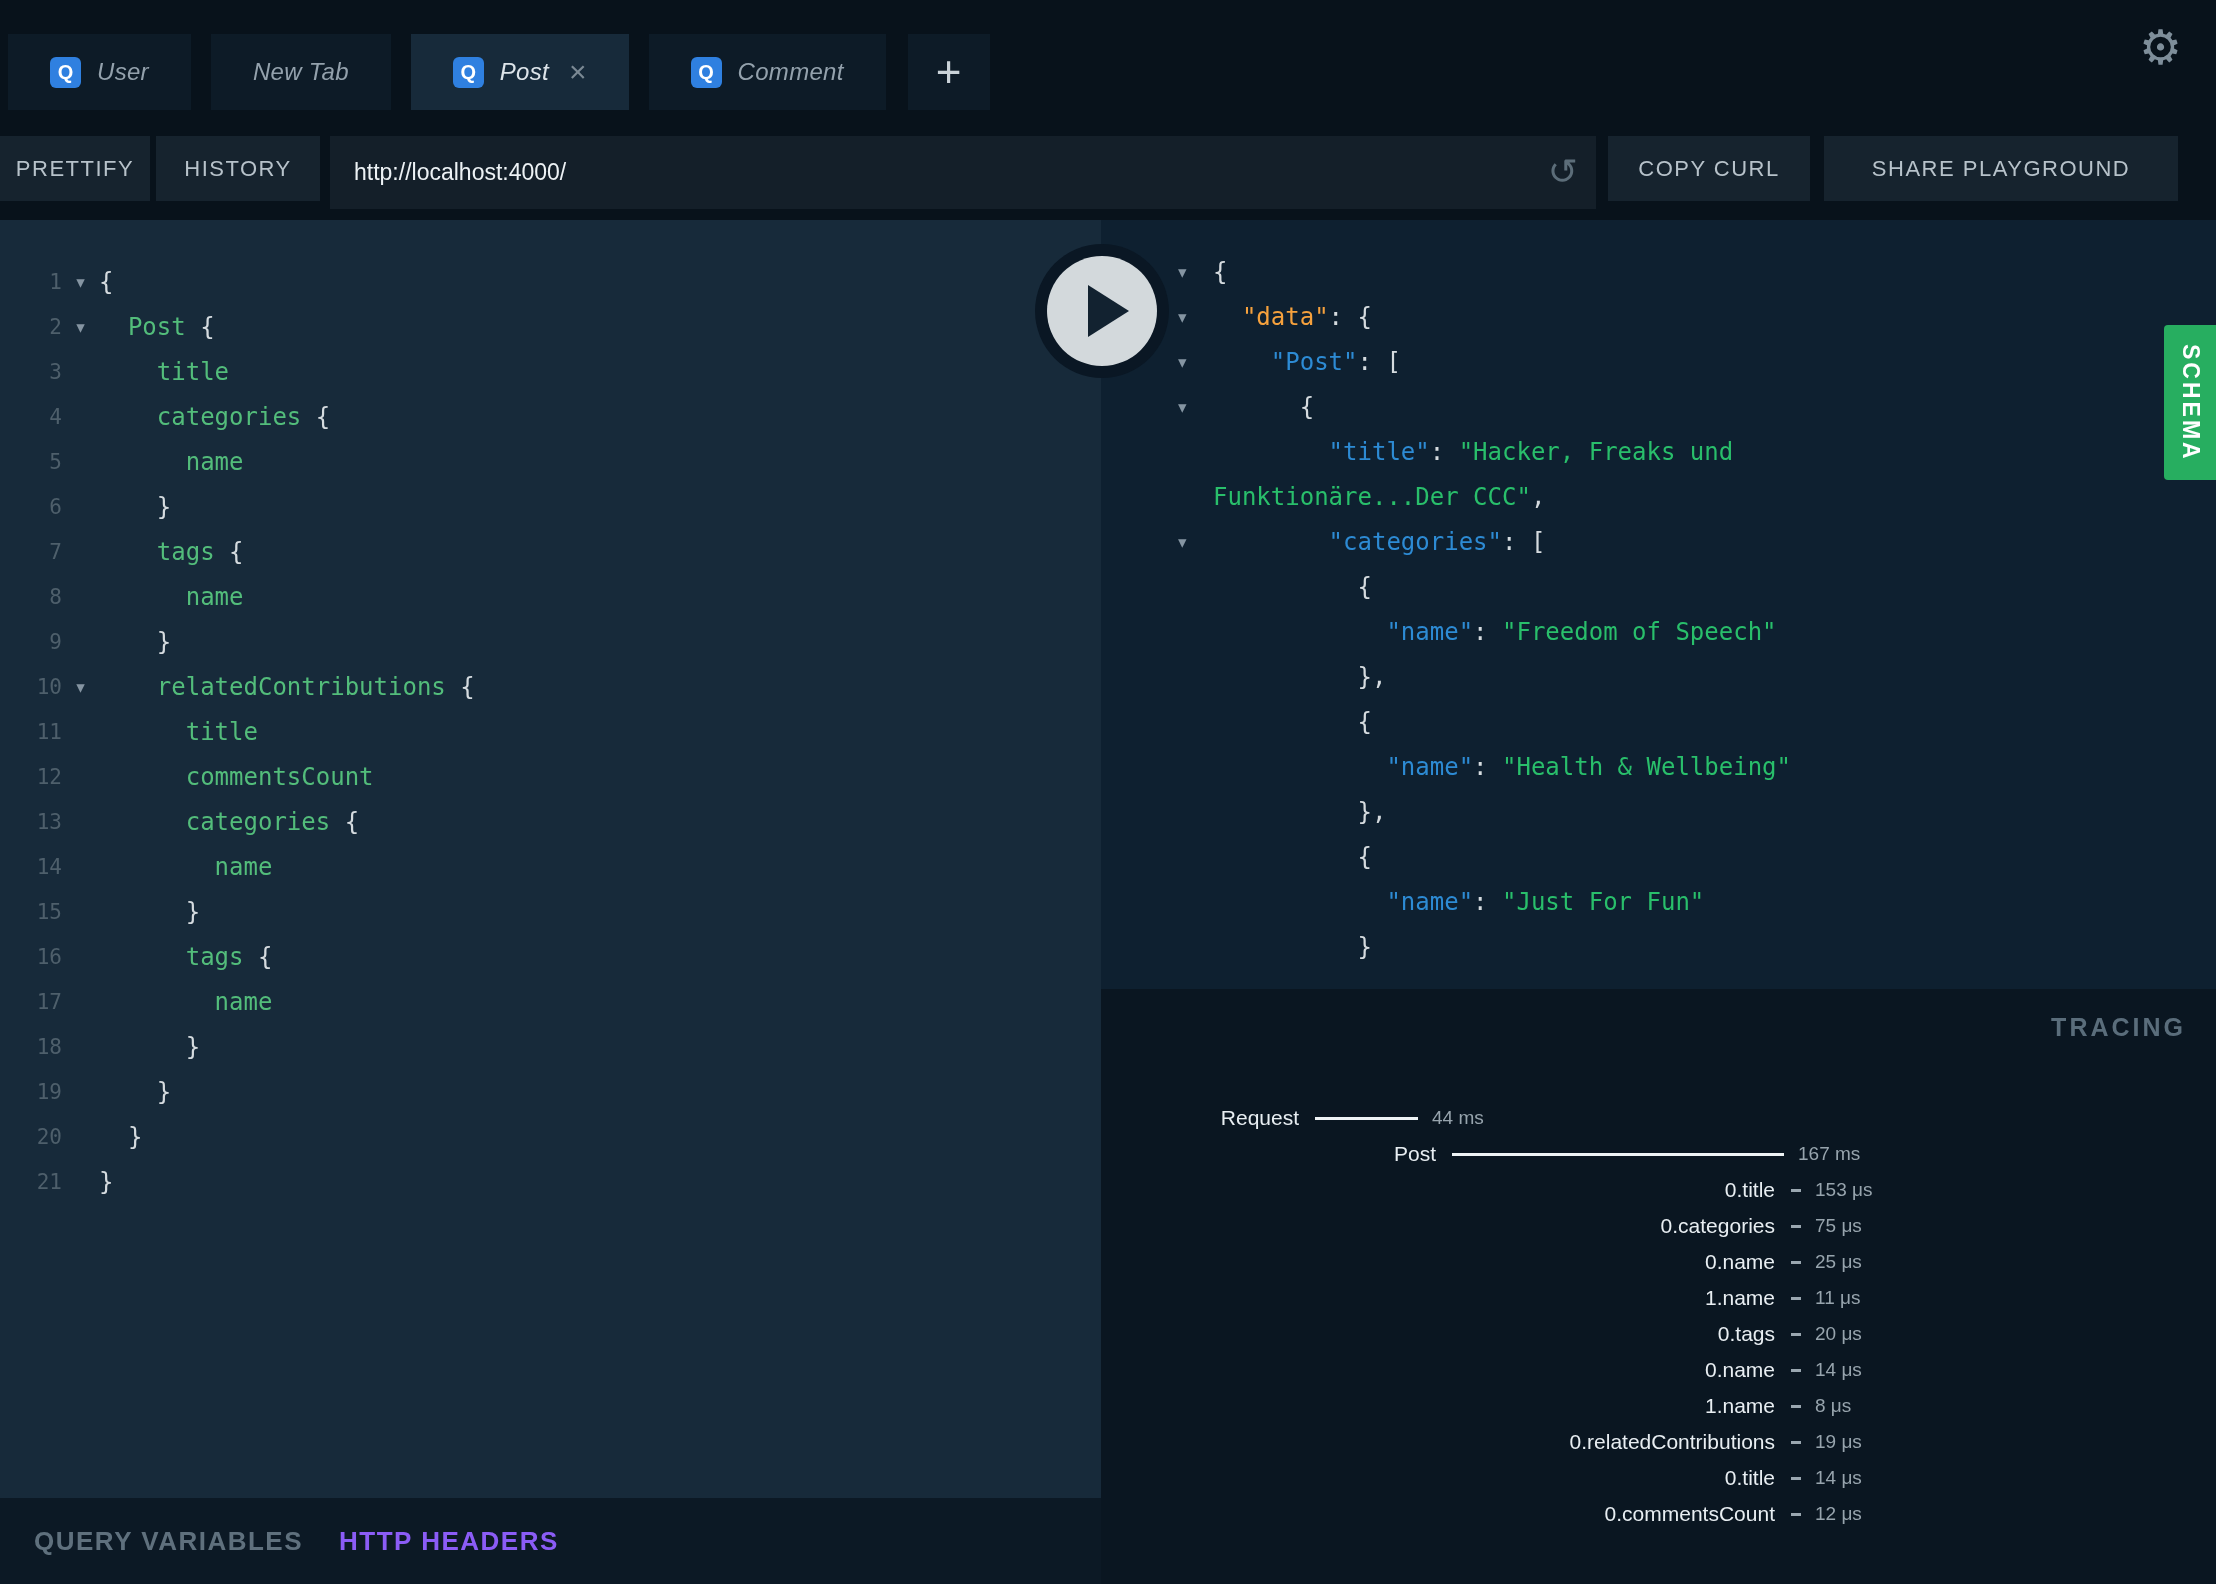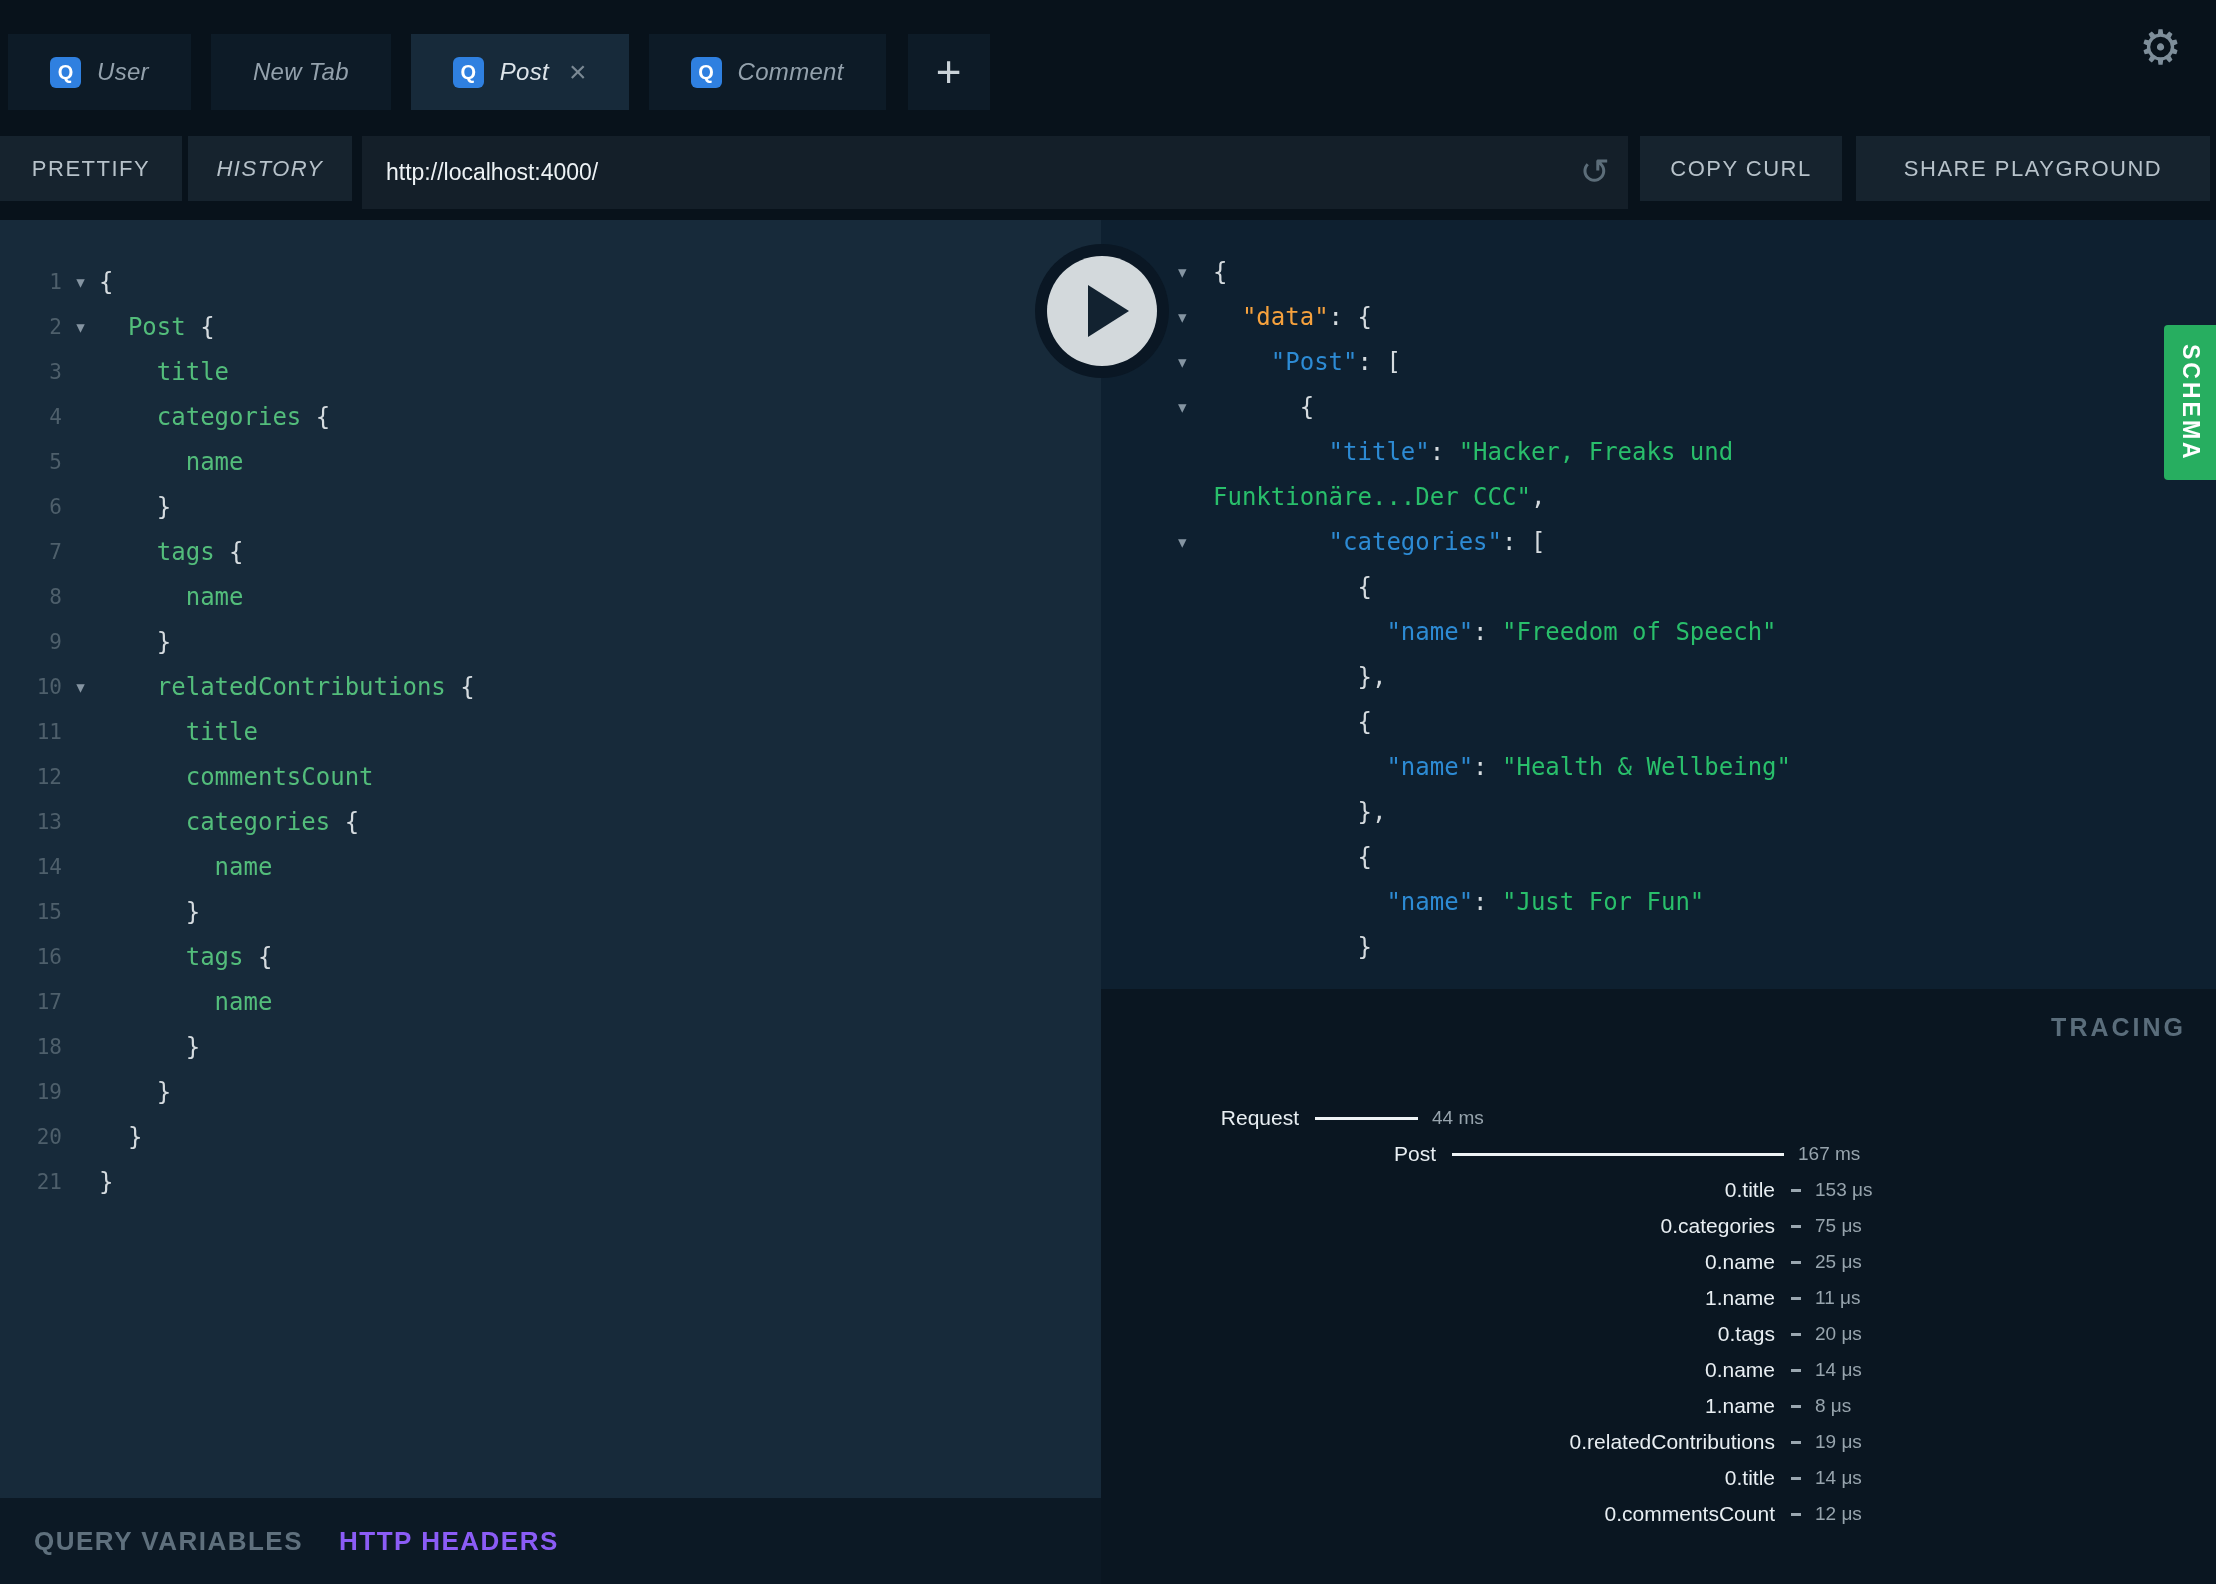--- a/index.html
+++ b/index.html
@@ -15,22 +15,22 @@
   .tab-label{font-size:24px;color:#93a1ac;letter-spacing:.3px;font-style:italic;}
   .tab.active .tab-label{color:#dde4e9;}
   .tab-close{margin-left:20px;color:#7b8994;font-size:30px;line-height:1;}
   .plus-tab{height:76px;width:82px;margin-left:22px;background:#0d1b27;display:flex;align-items:center;justify-content:center;cursor:pointer;}
   .plus-tab span{color:#c9d2d8;font-size:44px;font-weight:300;line-height:1;}
   .gear{position:absolute;right:34px;top:24px;font-size:48px;color:#7e8e9a;cursor:pointer;line-height:1;}
 
   
   .toolbar{position:absolute;top:136px;left:0;height:65px;display:flex;}
   .tb-btn{height:65px;border:none;background:#16232e;color:#b7c2ca;font-family:"Liberation Sans",sans-serif;font-size:22px;letter-spacing:1.5px;cursor:pointer;}
-  .tb-btn.prettify{width:182px;}
-  .tb-btn.history{width:164px;margin-left:6px;font-style:italic;}
+  .tb-btn.prettify{width:150px;}
+  .tb-btn.history{width:164px;margin-left:6px;}
   .urlbar{width:1266px;margin-left:10px;height:73px;background:#141f29;position:relative;display:flex;align-items:center;}
   .url-input{background:transparent;border:none;outline:none;color:#edf2f5;font-size:23px;padding-left:24px;width:1180px;font-family:"Liberation Sans",sans-serif;}
   .reload{position:absolute;right:18px;top:50%;transform:translateY(-54%);font-size:36px;color:#5c6d79;cursor:pointer;line-height:1;}
   .tb-btn.copycurl{width:202px;margin-left:12px;}
   .tb-btn.share{width:354px;margin-left:14px;}
 
   
   .query-pane{position:absolute;left:0;top:220px;width:1101px;height:1278px;background:#172a3a;padding-top:40px;box-sizing:border-box;overflow:hidden;}
   .q-line{display:flex;height:45px;line-height:45px;}
   .q-num{width:62px;flex:none;text-align:right;color:#4e5f6b;font-family:"DejaVu Sans Mono","Liberation Mono",monospace;font-size:21px;}

